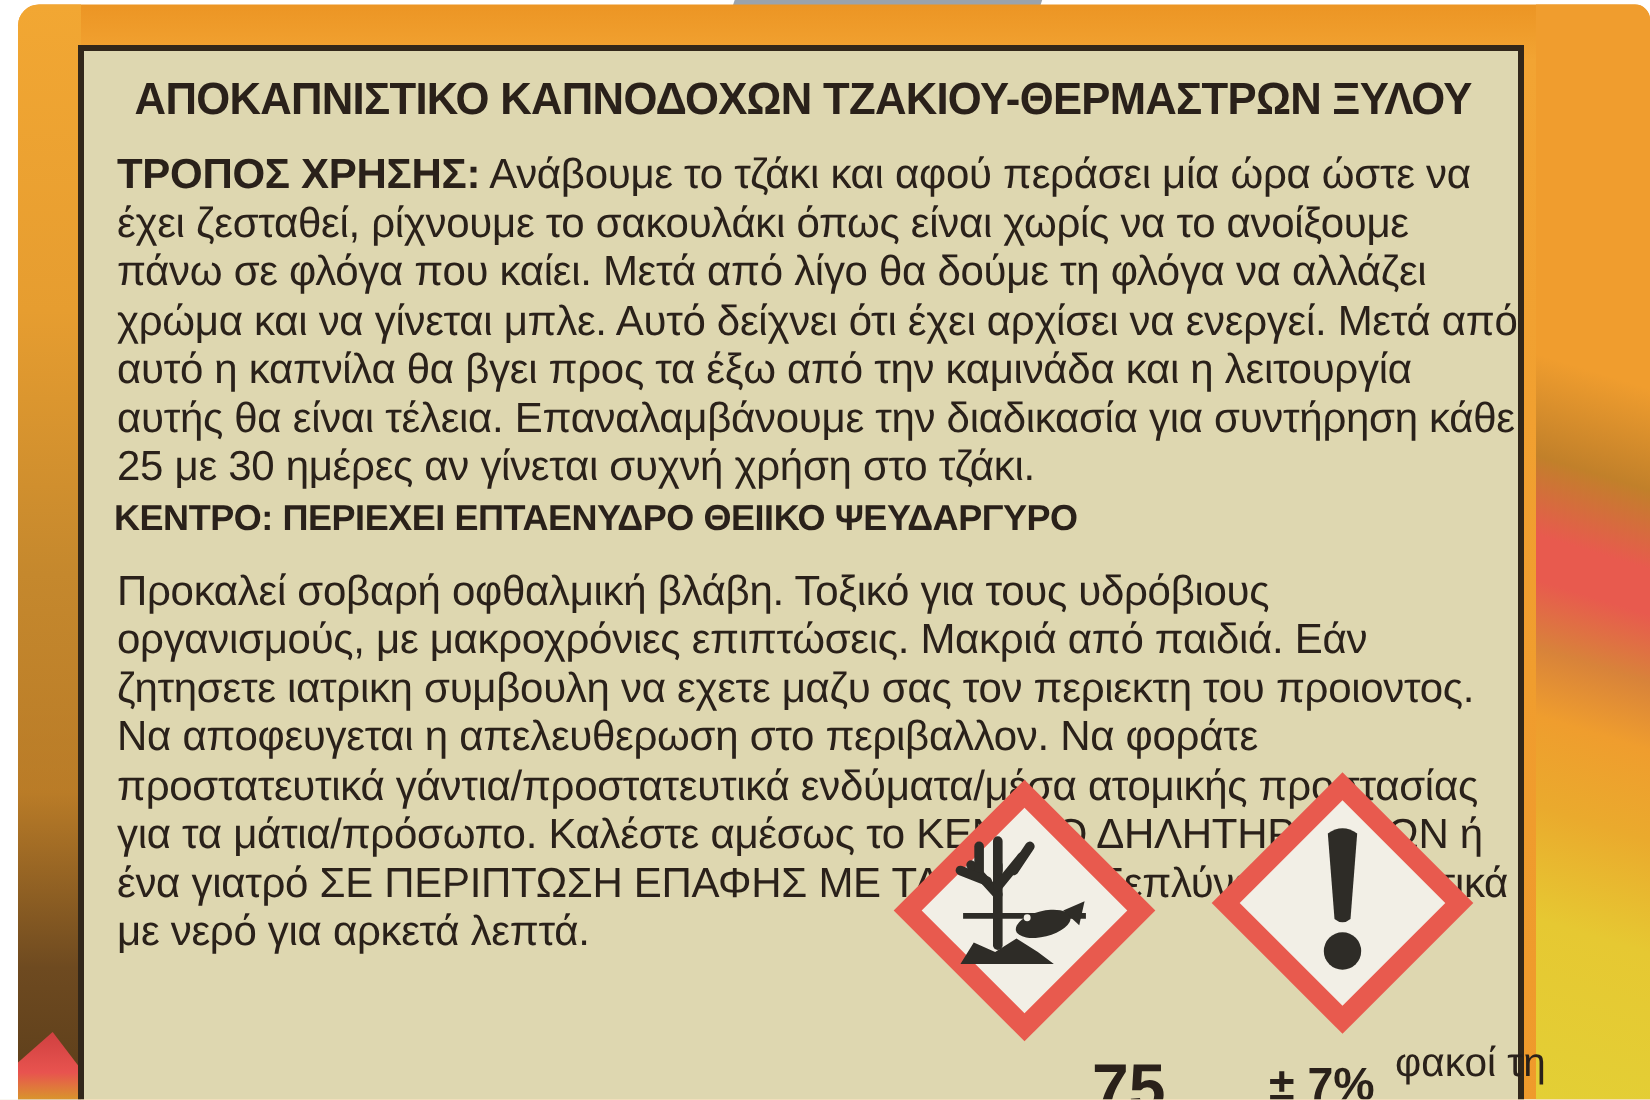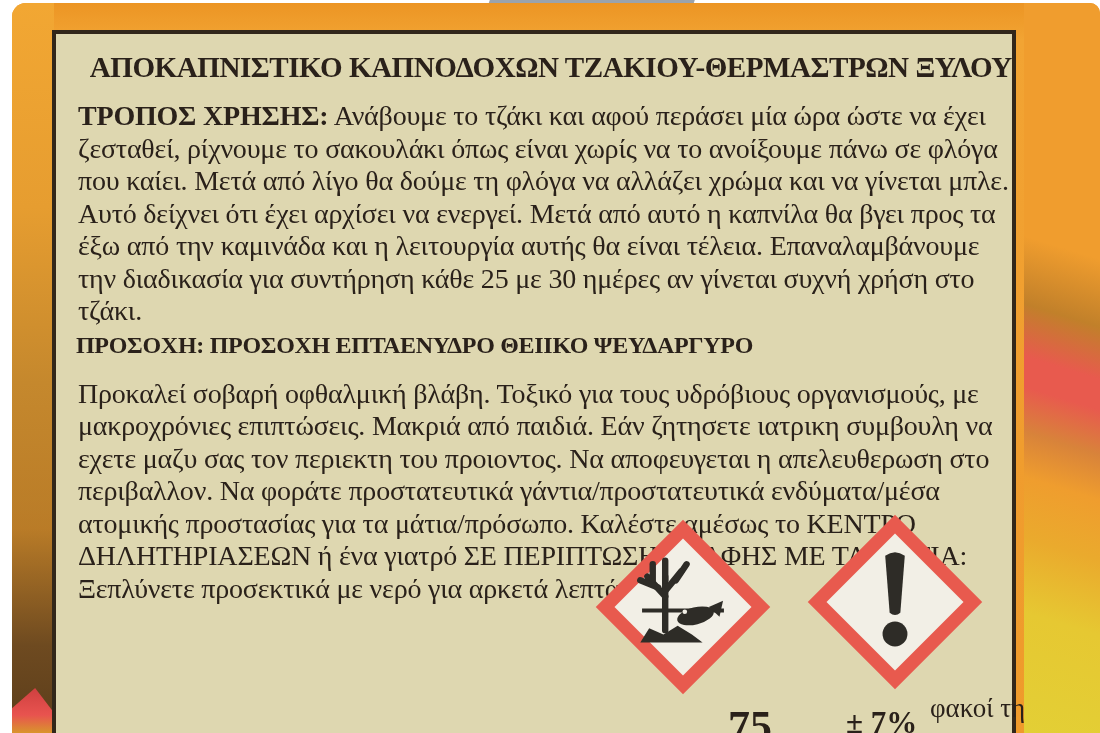--- a/index.html
+++ b/index.html
@@ -1,18 +1,18 @@
 <!DOCTYPE html>
 <html><head>
 <meta charset="utf-8">
 <style>
   html,body{margin:0;padding:0;background:#ffffff;}
   #stage{
     position:relative;width:1100px;height:733px;overflow:hidden;
-    background:#ffffff;font-family:Liberation Serif, serif;
+    background:#ffffff;font-family:Liberation Sans, sans-serif;
   }
   
   .box-front{
     position:absolute;left:12px;top:3px;width:1088px;height:745px;
     background:linear-gradient(180deg,#ec9524 0%,#f2a433 5%,#f09d2e 60%,#ef9a2b 100%);
     border-radius:14px 10px 0 0;
   }
   .box-top-flap{
     position:absolute;left:488px;top:0;width:205px;height:11px;
     background:#9aa3ad;transform:skewX(-18deg);
@@ -78,21 +78,21 @@
   <div class="box-front"></div>
   <div class="box-left-edge"></div>
   <div class="box-left-flame"></div>
   <div class="box-right-edge"></div>
 
   <div class="label-panel">
     <div class="product-title">ΑΠΟΚΑΠΝΙΣΤΙΚΟ ΚΑΠΝΟΔΟΧΩΝ ΤΖΑΚΙΟΥ-ΘΕΡΜΑΣΤΡΩΝ ΞΥΛΟΥ</div>
 
     <p class="body"><span class="bold">ΤΡΟΠΟΣ ΧΡΗΣΗΣ:</span> <span>Ανάβουμε το τζάκι και αφού περάσει μία ώρα ώστε να έχει ζεσταθεί, ρίχνουμε το σακουλάκι όπως είναι χωρίς να το ανοίξουμε πάνω σε φλόγα που καίει. Μετά από λίγο θα δούμε τη φλόγα να αλλάζει χρώμα και να γίνεται μπλε. Αυτό δείχνει ότι έχει αρχίσει να ενεργεί. Μετά από αυτό η καπνίλα θα βγει προς τα έξω από την καμινάδα και η λειτουργία αυτής θα είναι τέλεια. Επαναλαμβάνουμε την διαδικασία για συντήρηση κάθε 25 με 30 ημέρες αν γίνεται συχνή χρήση στο τζάκι.</span></p>
 
-    <div class="caution-heading">ΠΡΟΣΟΧΗ: ΠΡΟΣΟΧΗ ΕΠΤΑΕΝΥΔΡΟ ΘΕΙΙΚΟ ΨΕΥΔΑΡΓΥΡΟ</div>
+    <div class="caution-heading">ΚΕΝΤΡΟ: ΠΕΡΙΕΧΕΙ ΕΠΤΑΕΝΥΔΡΟ ΘΕΙΙΚΟ ΨΕΥΔΑΡΓΥΡΟ</div>
 
     <p class="body">Προκαλεί σοβαρή οφθαλμική βλάβη. Τοξικό για τους υδρόβιους οργανισμούς, με μακροχρόνιες επιπτώσεις. Μακριά από παιδιά. Εάν ζητησετε ιατρικη συμβουλη να εχετε μαζυ σας τον περιεκτη του προιοντος. Να αποφευγεται η απελευθερωση στο περιβαλλον. Να φοράτε προστατευτικά γάντια/προστατευτικά ενδύματα/μέσα ατομικής προστασίας για τα μάτια/πρόσωπο. Καλέστε αμέσως το ΚΕΝΤΡΟ ΔΗΛΗΤΗΡΙΑΣΕΩΝ ή ένα γιατρό ΣΕ ΠΕΡΙΠΤΩΣΗ ΕΠΑΦΗΣ ΜΕ ΤΑ ΜΑΤΙΑ: Ξεπλύνετε προσεκτικά με νερό για αρκετά λεπτά.</p>
   </div>
 
 
   <div class="pictogram" style="left:594px;top:513px;width:178px;height:188px;">
     <svg viewBox="0 0 100 100">
       <polygon points="50,1 99,50 50,99 1,50" fill="#e85a4e"></polygon>
       <polygon points="50,11.5 88.5,50 50,88.5 11.5,50" fill="#f2efe6"></polygon>
       <g stroke="#2e2c27" stroke-width="3.6" fill="none" stroke-linecap="round">

